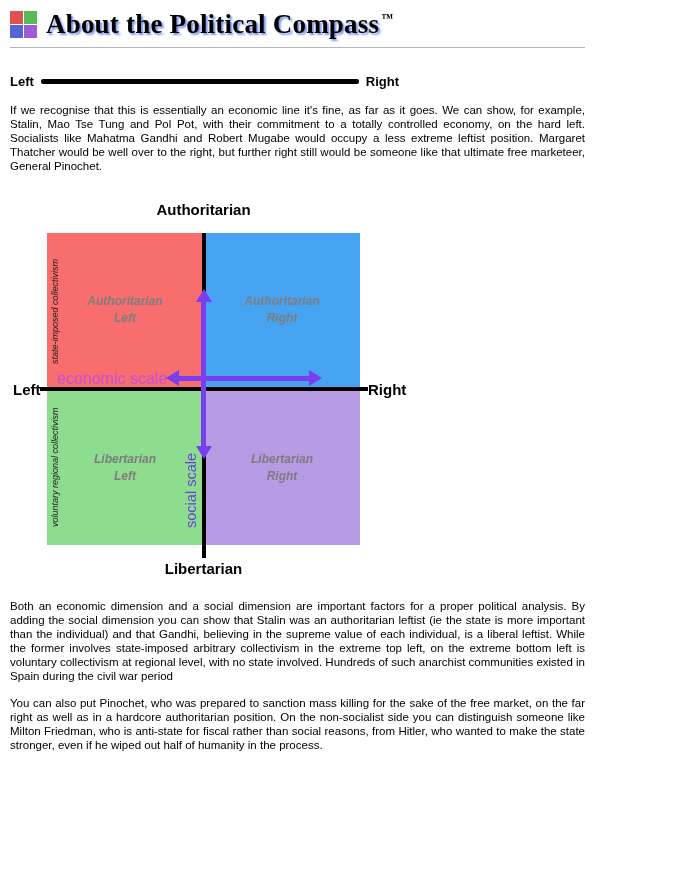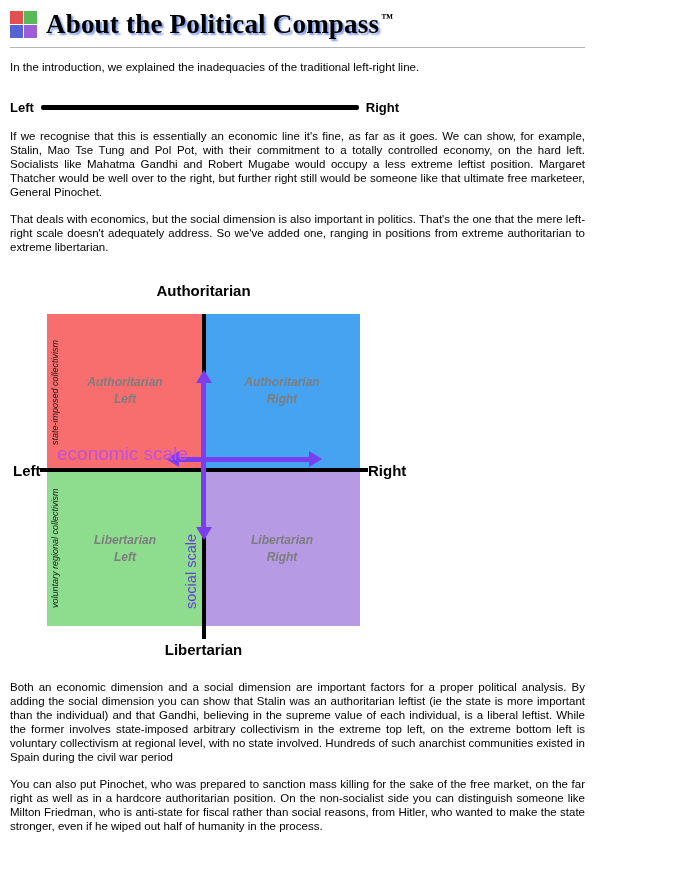--- a/index.html
+++ b/index.html
@@ -192,23 +192,23 @@
     position: absolute;
     top: -5.5px;
     border-top: 8px solid transparent;
     border-bottom: 8px solid transparent;
   }
   .arrow-h::before { left: -12px;  border-right: 13px solid var(--arrow, #7a3df0); }
   .arrow-h::after  { right: -12px; border-left:  13px solid var(--arrow, #7a3df0); }
 
   .econ-label {
     position: absolute;
-    top: 128px;
+    top: 136px;
     left: 10px;
-    font-size: 19px;
+    font-size: 16px;
     color: var(--econ, #c34fd9);
     z-index: 5;
   }
   .social-label {
     position: absolute;
     left: 136px;
     top: 220px;
     writing-mode: vertical-rl;
     transform: rotate(180deg);
     font-size: 14.5px;
@@ -224,31 +224,29 @@
   <div class="hdr">
     <span class="logo">
       <span style="background: rgb(226, 80, 80);"></span>
       <span style="background: rgb(87, 185, 87);"></span>
       <span style="background: rgb(84, 100, 212);"></span>
       <span style="background: rgb(156, 94, 214);"></span>
     </span>
     <h1 class="title"><span>About the Political Compass</span><sup>™</sup></h1>
   </div>
 
-  <p class="para first">In the introduction, we explained the inadequacies of the traditional left-right line.</p>
 
   <div class="lr-scale">
     <span class="lbl">Left</span>
     <span class="bar"></span>
     <span class="lbl">Right</span>
   </div>
 
   <p class="para">If we recognise that this is essentially an economic line it's fine, as far as it goes. We can show, for example, Stalin, Mao Tse Tung and Pol Pot, with their commitment to a totally controlled economy, on the hard left. Socialists like Mahatma Gandhi and Robert Mugabe would occupy a less extreme leftist position. Margaret Thatcher would be well over to the right, but further right still would be someone like that ultimate free marketeer, General Pinochet.</p>
 
-  <p class="para">That deals with economics, but the social dimension is also important in politics. That's the one that the mere left-right scale doesn't adequately address. So we've added one, ranging in positions from extreme authoritarian to extreme libertarian.</p>
 
   <figure class="compass">
     <div class="ax-top">Authoritarian</div>
     <div class="ax-left">Left</div>
     <div class="ax-right">Right</div>
     <div class="ax-bottom">Libertarian</div>
 
     <div class="square">
       <div class="quad q-tl" style="background: rgb(248, 110, 110);"></div>
       <div class="quad q-tr" style="background: rgb(70, 163, 242);"></div>

